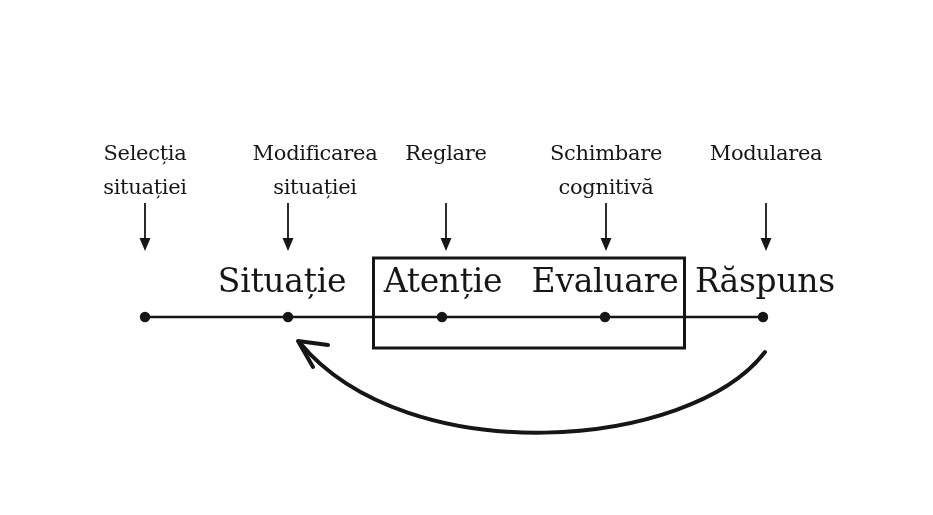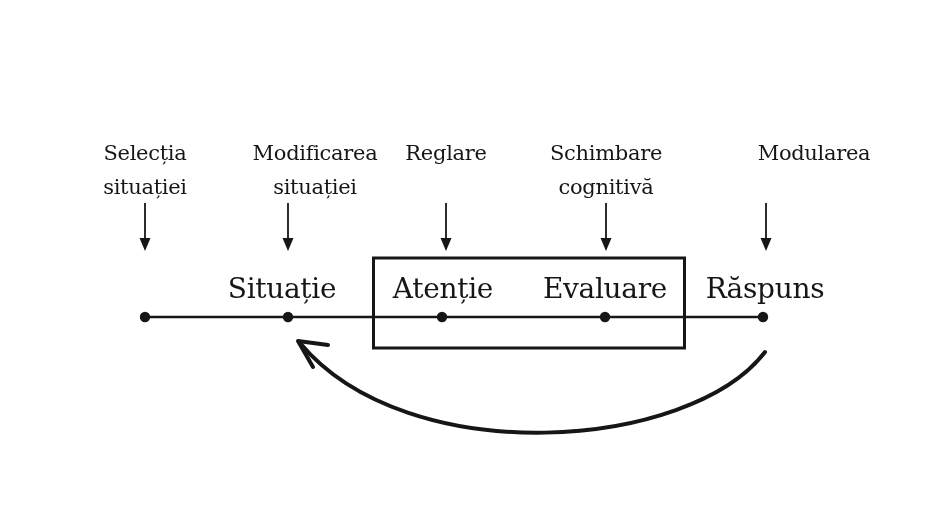--- a/index.html
+++ b/index.html
@@ -28,32 +28,32 @@
     top: 136px;
     transform: translateX(-50%);
     text-align: center;
     font-size: 21px;
     line-height: 34px;
     white-space: nowrap;
     letter-spacing: -0.3px;
   }
   .tl-label {
     position: absolute;
-    top: 274px;
+    top: 266px;
     transform: translateX(-50%);
-    font-size: 28px;
+    font-size: 33px;
     line-height: 30px;
     white-space: nowrap;
     letter-spacing: -0.3px;
   }
   .tl-1 { left: 145px; }
   .tl-2 { left: 282px; margin-left: 33px; }
   .tl-3 { left: 446px; }
   .tl-4 { left: 606px; }
-  .tl-5 { left: 766px; margin-left: 48px; }
+  .tl-5 { left: 766px; }
   .ml-1 { left: 282px; }
   .ml-2 { left: 443px; }
   .ml-3 { left: 605px; }
   .ml-4 { left: 765px; }
 </style>
 </head>
 <body>
 
 <div class="canvas">
 

